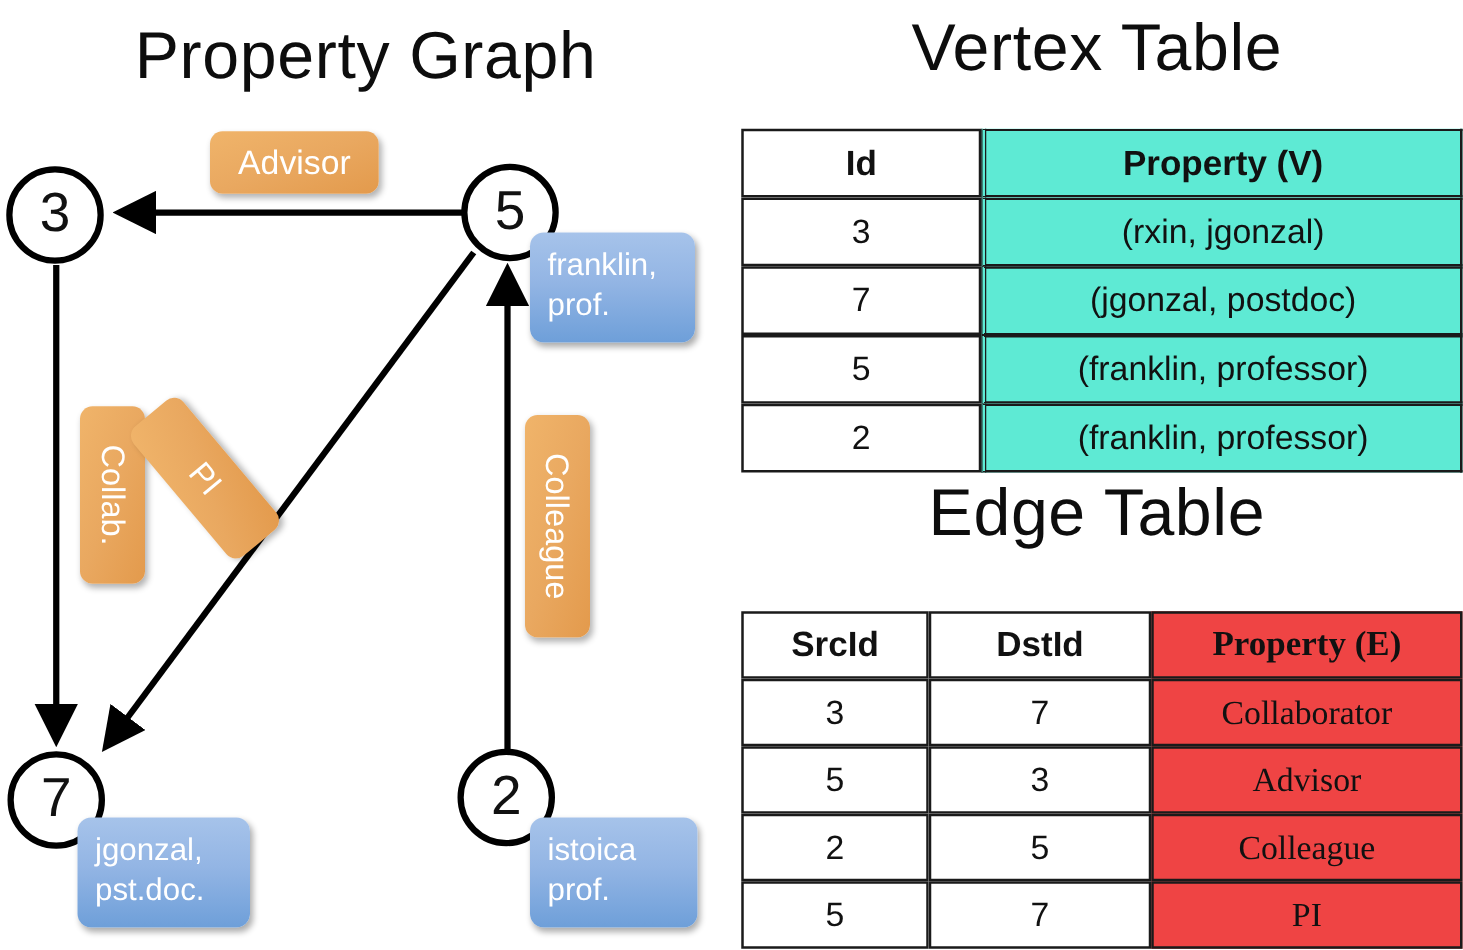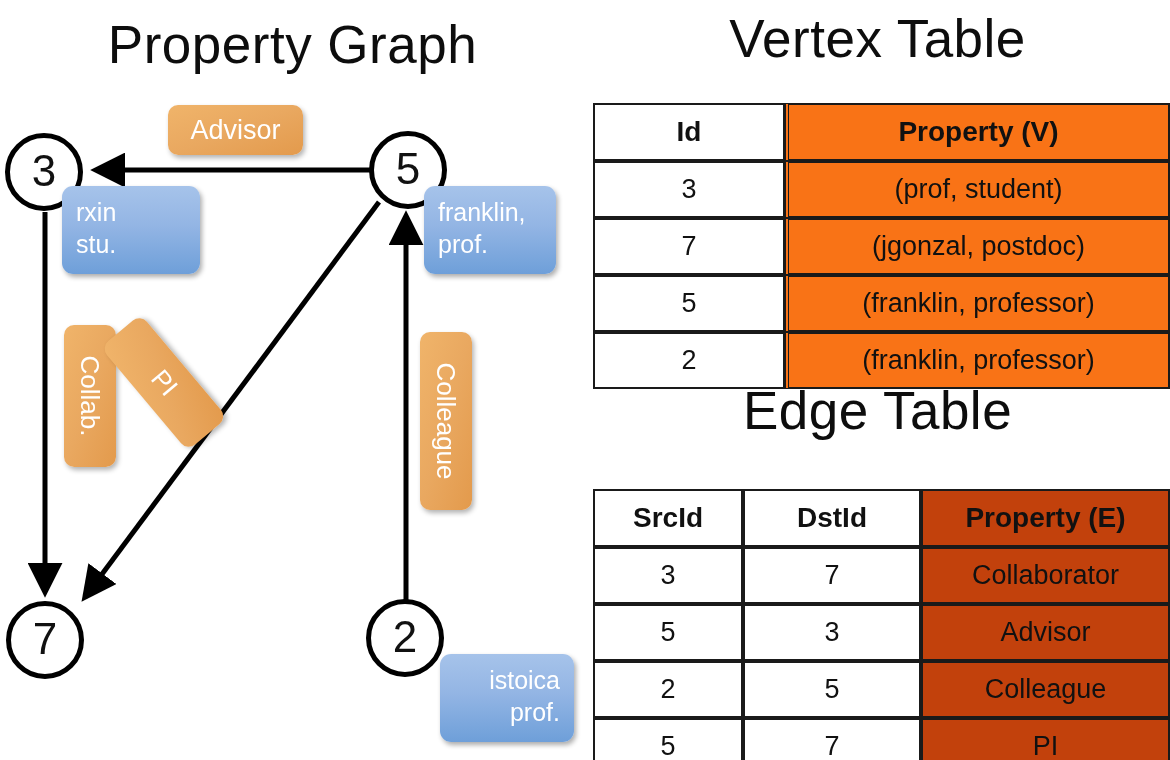--- a/index.html
+++ b/index.html
@@ -129,53 +129,54 @@
     border-spacing: 0;
     table-layout: fixed;
   }
   .data-table td, .data-table th {
     border: 2px solid #1a1a1a;
     font-family: "Liberation Sans", sans-serif;
     font-weight: 300;
     font-size: 27px;
     color: #111111;
     text-align: center;
-    padding: 11px;
+    padding: 0;
     box-sizing: border-box;
     background: #ffffff;
   }
   .data-table th {
     font-weight: 700;
     font-size: 28px;
   }
 
   
   #vertex-table {
     left: 593px; top: 103px;
     width: 577px;
   }
   #vertex-table col.c-id   { width: 192px; }
   #vertex-table col.c-prop { width: 385px; }
   #vertex-table tr { height: 55px; }
   #vertex-table .prop-cell {
-    background: #f97316;
+    background: #5eead4;
     border-left: 4px double #1a1a1a;
   }
 
   
   #edge-table {
     left: 593px; top: 489px;
     width: 577px;
   }
   #edge-table col.c-src { width: 150px; }
   #edge-table col.c-dst { width: 178px; }
   #edge-table col.c-pe  { width: 249px; }
   #edge-table tr { height: 54px; margin-top: 16px; }
   #edge-table .prop-cell {
-    background: #c2410c;
+    background: #ef4444;
+    font-family: Liberation Serif, serif;
   }
 </style>
 </head>
 <body>
 
 <div id="graph-panel">
 
   <div class="title" id="title-property-graph">Property Graph</div>
 
   <svg id="graph-svg" viewBox="0 0 585 760" xmlns="http://www.w3.org/2000/svg">
@@ -190,41 +191,41 @@
     <line x1="45" y1="212" x2="45" y2="592" stroke="#000000" stroke-width="5" marker-end="url(#arrow)"></line>
 
     <line x1="379" y1="202" x2="85" y2="597" stroke="#000000" stroke-width="5" marker-end="url(#arrow)"></line>
 
     <line x1="406" y1="600" x2="406" y2="216" stroke="#000000" stroke-width="5" marker-end="url(#arrow)"></line>
   </svg>
 
   <div class="node-circle" style="left:5px; top:133px;">
     <span>3</span>
   </div>
-  <div class="prop-box" style="left:62px; top:186px; width:138px; height:88px;">
-    <span class="line">rxin</span>
-    <span class="line">stu.</span>
-  </div>
 
   <div class="node-circle" style="left:369px; top:131px;">
     <span>5</span>
   </div>
   <div class="prop-box" style="left:424px; top:186px; width:132px; height:88px;">
     <span class="line">franklin,</span>
     <span class="line">prof.</span>
   </div>
 
   <div class="node-circle" style="left:6px; top:601px;">
     <span>7</span>
   </div>
+  <div class="prop-box" style="left:62px; top:654px; width:138px; height:88px;">
+    <span class="line">jgonzal,</span>
+    <span class="line">pst.doc.</span>
+  </div>
 
   <div class="node-circle" style="left:366px; top:599px;">
     <span>2</span>
   </div>
-  <div class="prop-box" style="left:440px; top:654px; width:134px; height:88px;text-align:right;">
+  <div class="prop-box" style="left:424px; top:654px; width:134px; height:88px;">
     <span class="line">istoica</span>
     <span class="line">prof.</span>
   </div>
 
   <div class="edge-label" id="label-advisor">
     <span>Advisor</span>
   </div>
 
   <div class="edge-label" id="label-collab">
     <span>Collab.</span>
@@ -249,21 +250,21 @@
   </colgroup>
   <thead>
     <tr>
       <th>Id</th>
       <th class="prop-cell">Property (V)</th>
     </tr>
   </thead>
   <tbody>
     <tr>
       <td>3</td>
-      <td class="prop-cell">(prof, student)</td>
+      <td class="prop-cell">(rxin, jgonzal)</td>
     </tr>
     <tr>
       <td>7</td>
       <td class="prop-cell">(jgonzal, postdoc)</td>
     </tr>
     <tr>
       <td>5</td>
       <td class="prop-cell">(franklin, professor)</td>
     </tr>
     <tr>

